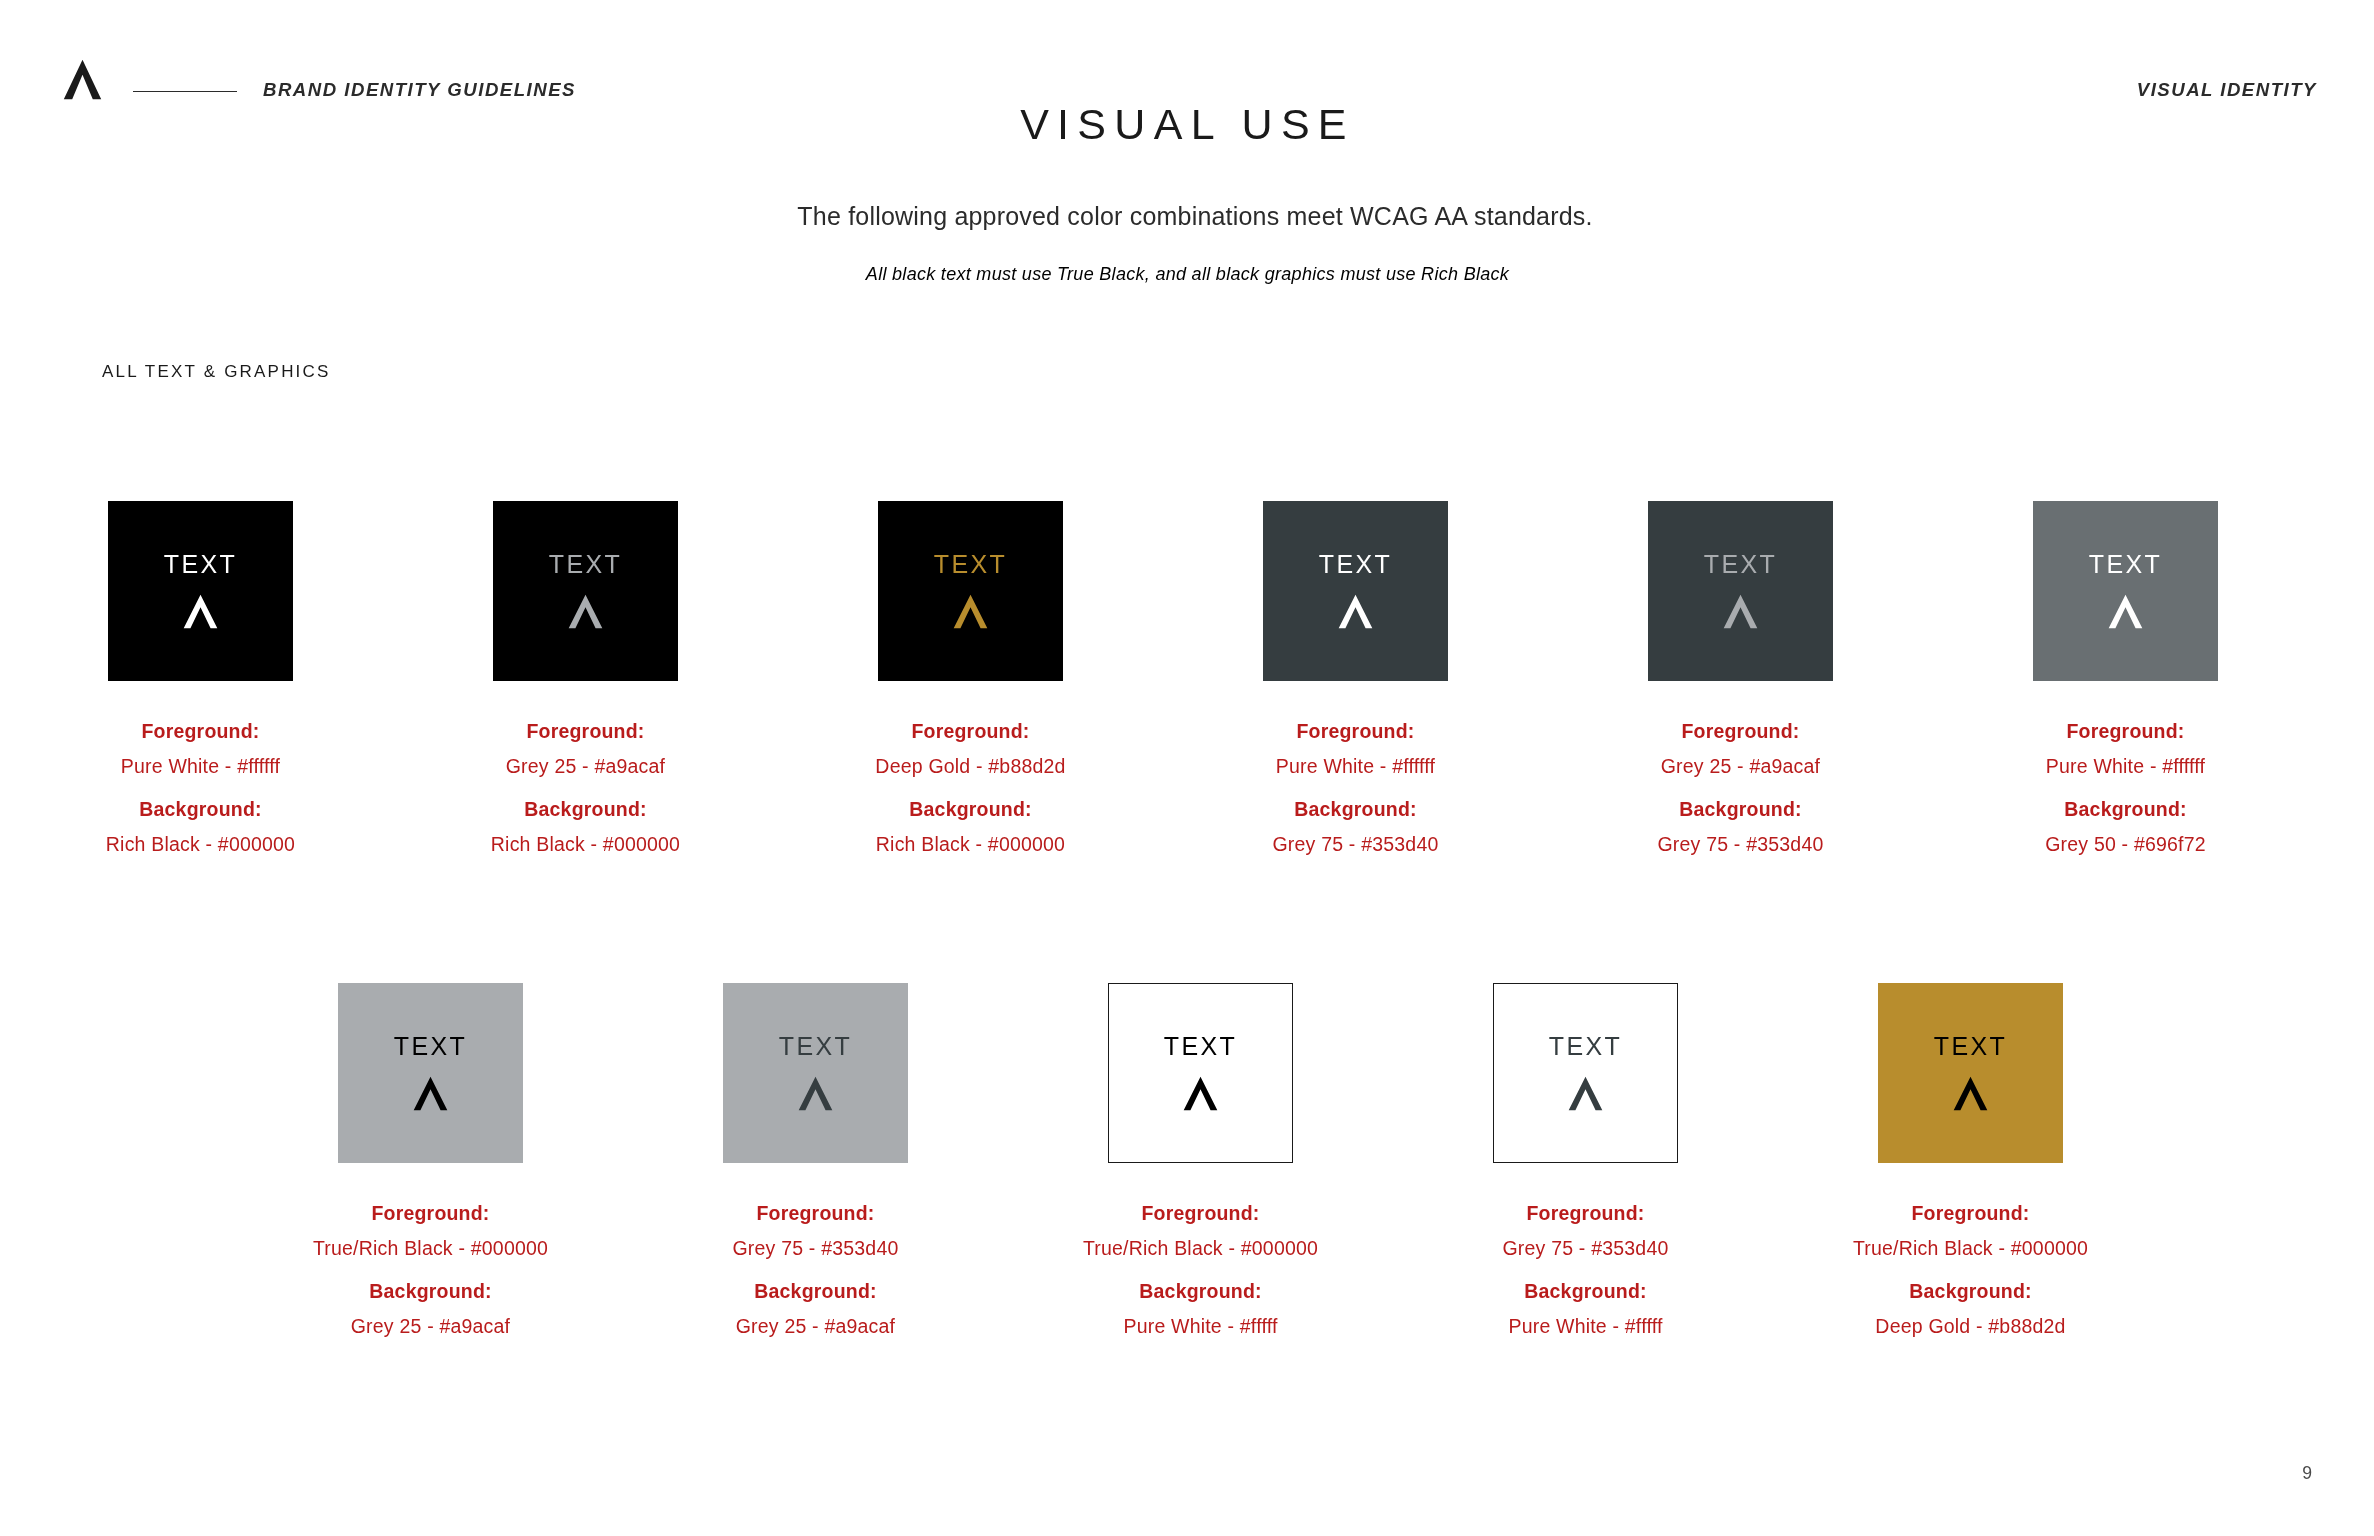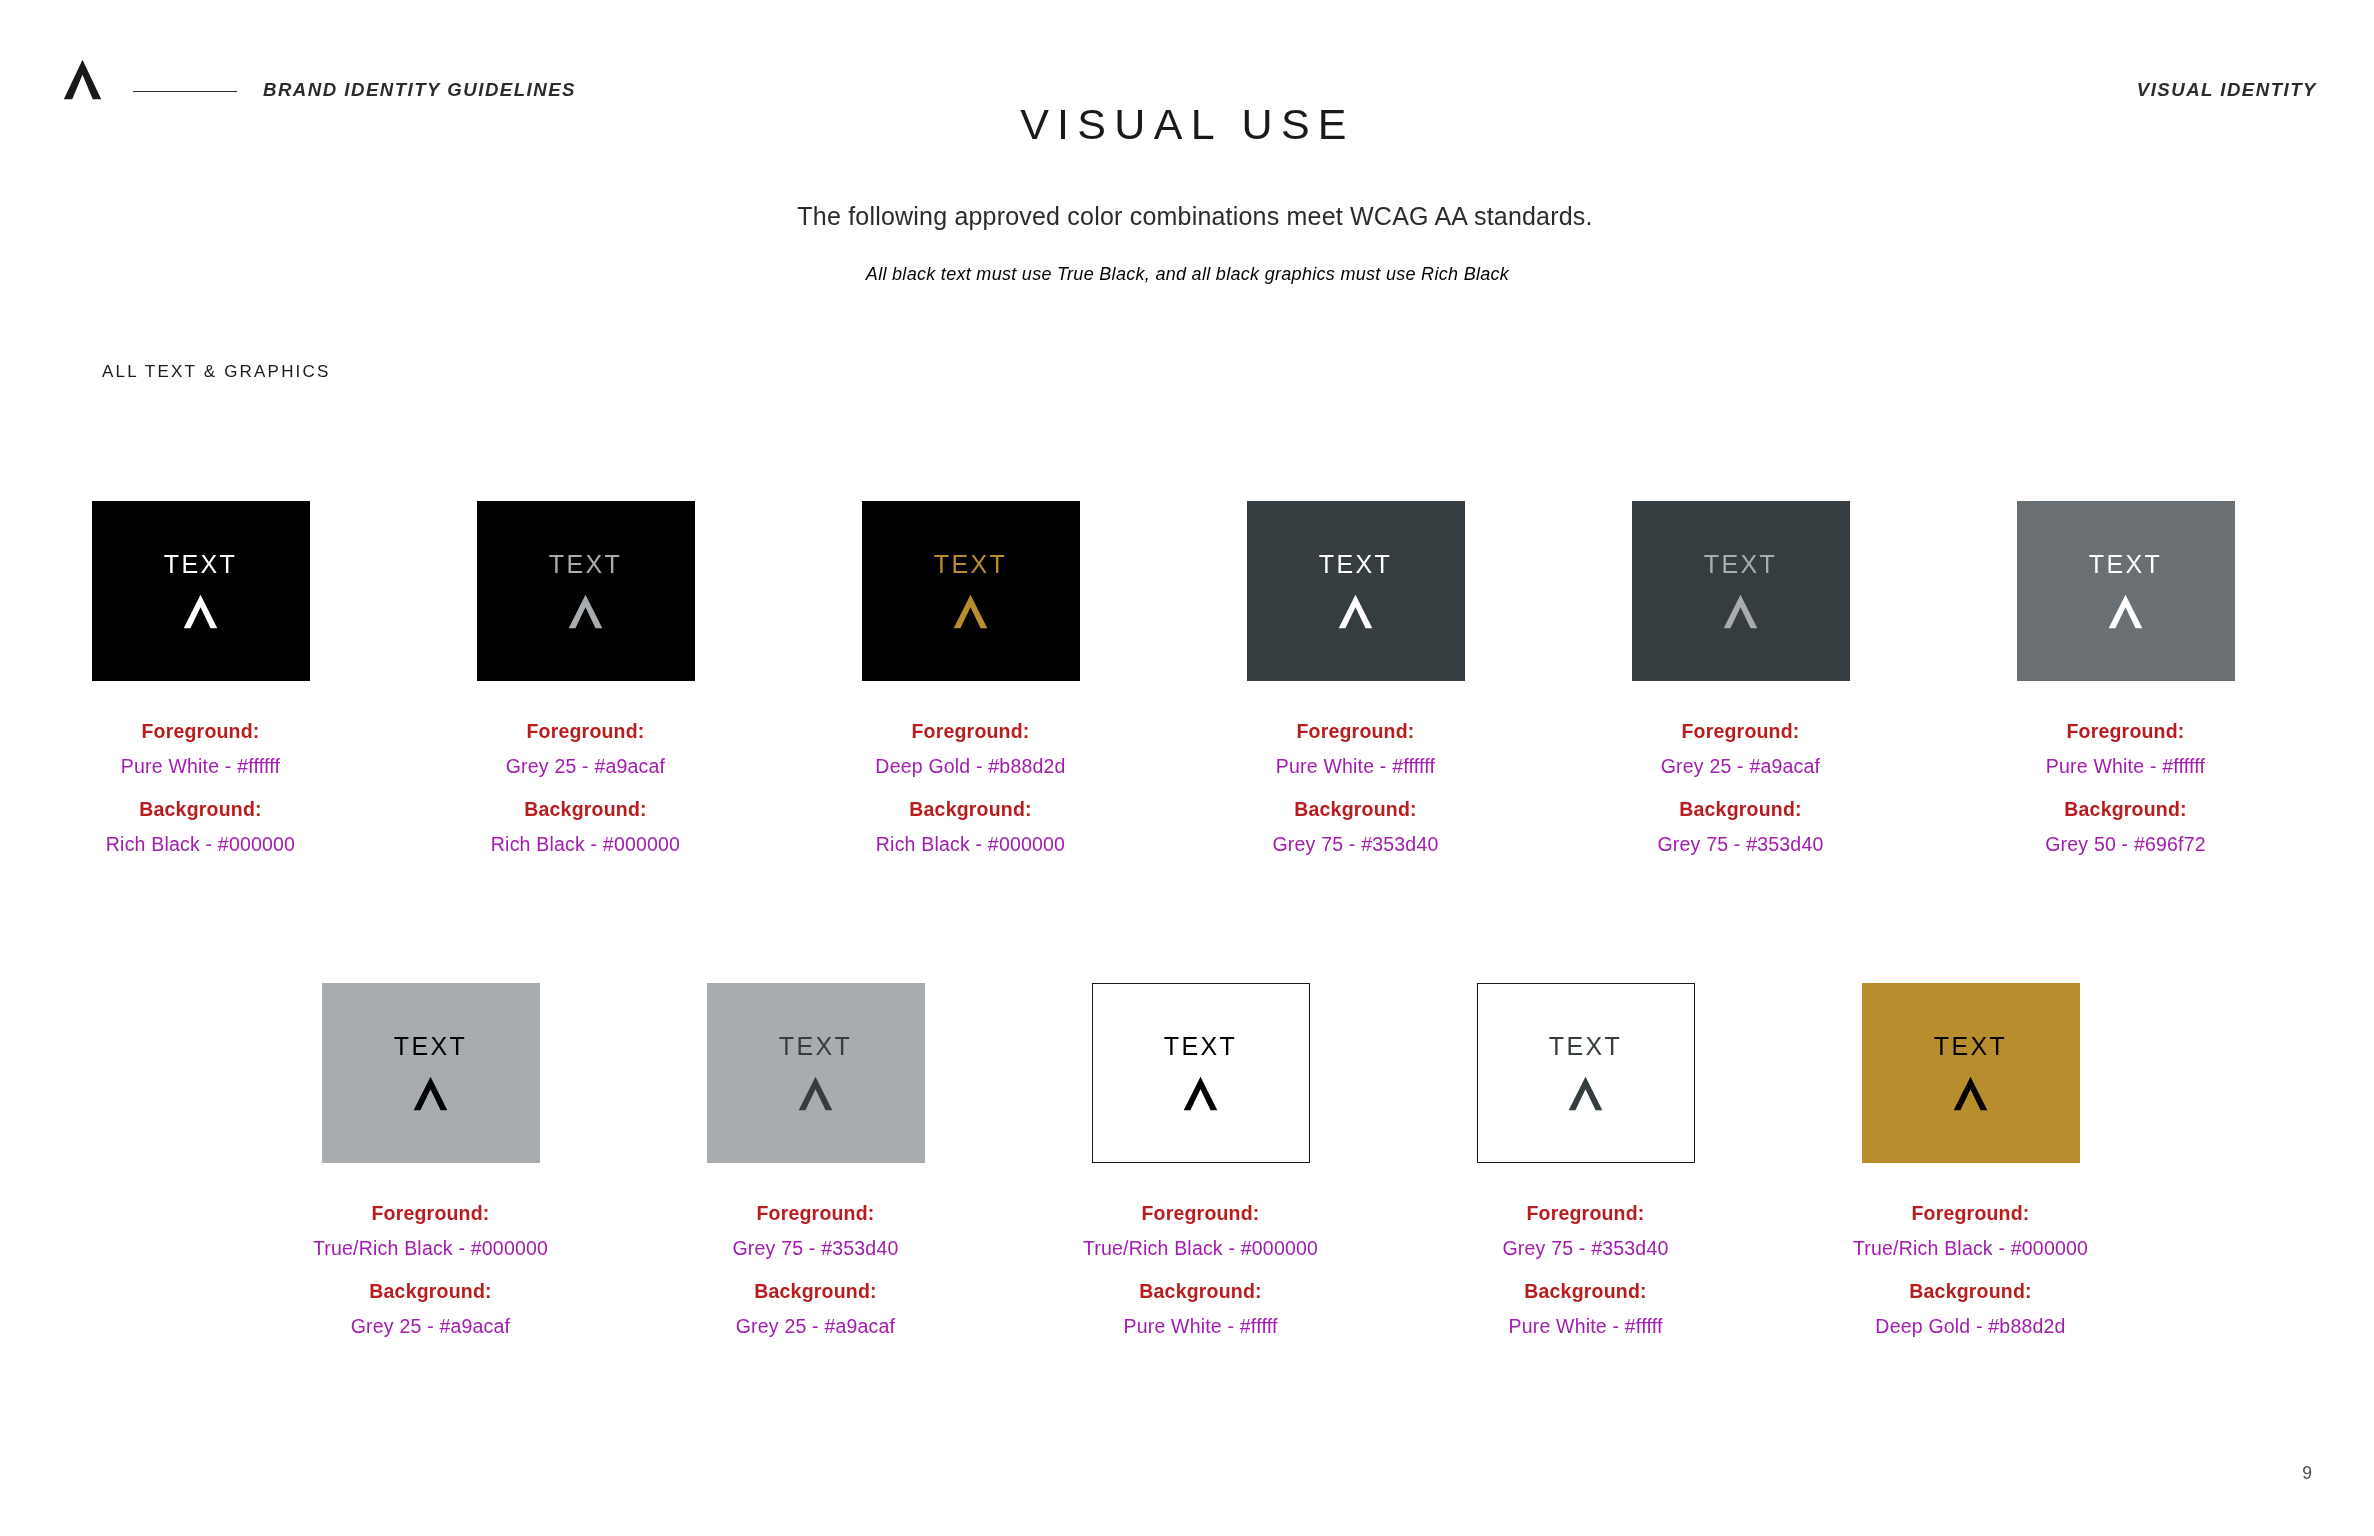--- a/index.html
+++ b/index.html
@@ -124,21 +124,21 @@
     width: 197px;
     margin-right: 188px;
     display: flex;
     flex-direction: column;
     align-items: center;
   }
   .row-2 .cell { margin-right: 188px; }
   .cell:last-child { margin-right: 0; }
 
   .swatch {
-    width: 218px;
+    width: 185px;
     height: 180px;
     display: flex;
     flex-direction: column;
     align-items: center;
     justify-content: center;
     box-sizing: border-box;
   }
   .swatch .swatch-text {
     font-size: 25px;
     font-weight: 400;
@@ -155,21 +155,21 @@
   }
   .cap-label {
     font-size: 19.5px;
     font-weight: bold;
     color: #b91c1c;
     letter-spacing: 0.2px;
   }
   .cap-value {
     font-size: 19.5px;
     font-weight: 400;
-    color: #a21caf;
+    color: #b91c1c;
     margin-top: 15px;
     white-space: nowrap;
     letter-spacing: 0.2px;
   }
   .cap-gap { height: 24px; }
 
   
   .page-number {
     position: absolute;
     right: 63px;

